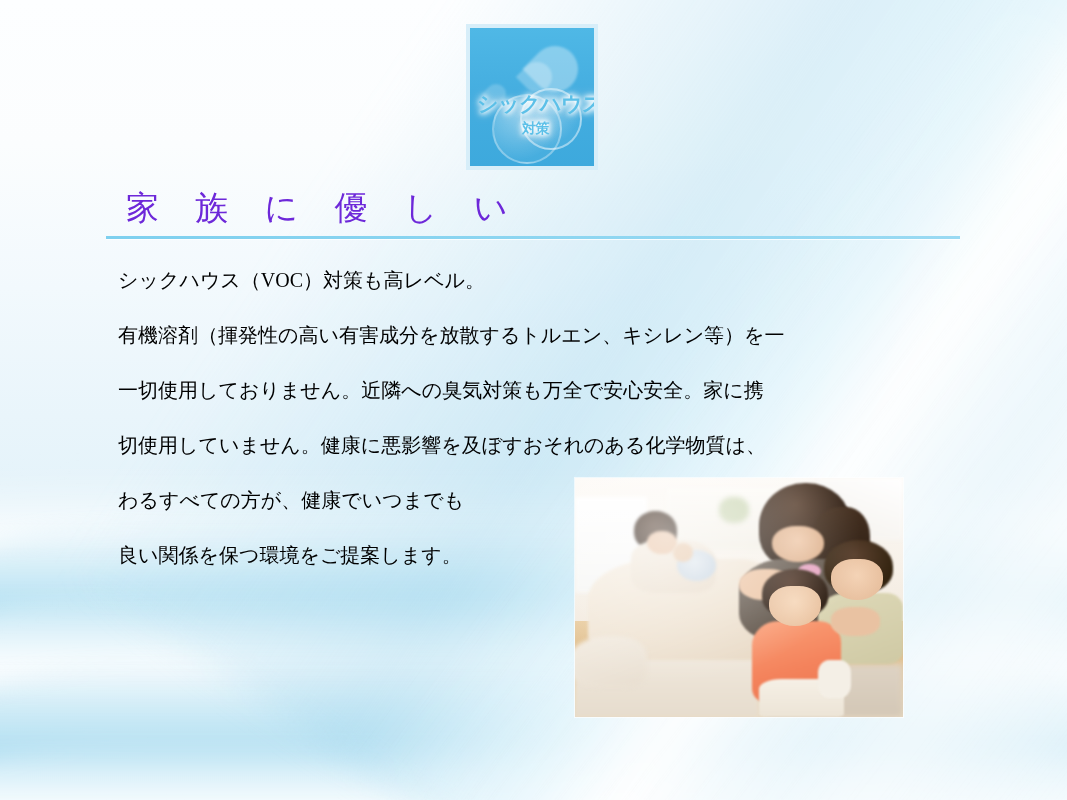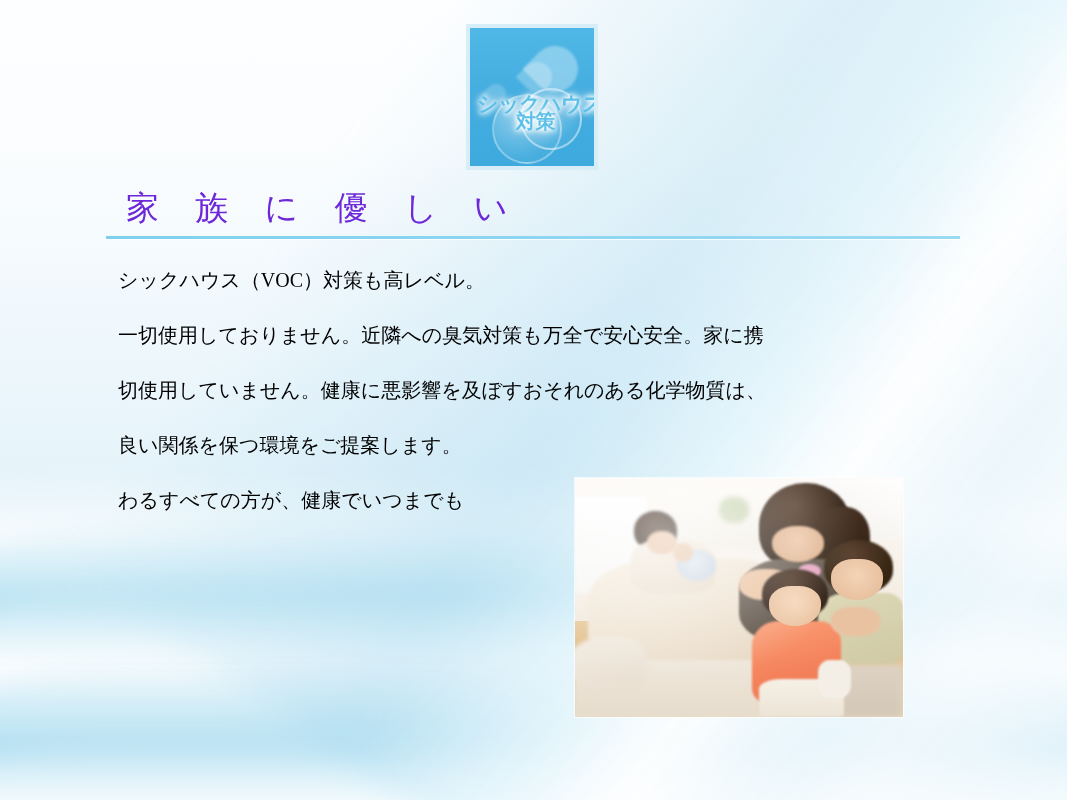--- a/index.html
+++ b/index.html
@@ -155,21 +155,21 @@
     font-weight: bold;
     letter-spacing: -0.5px;
     text-shadow:
       0 0 7px #ffffff, 0 0 7px #ffffff, 0 0 4px #ffffff,
       0 0 12px rgba(255,255,255,0.9);
     color: #5cc0e8;
     white-space: nowrap;
     padding-left: 7px;
   }
   .logo-text-1 { top: 62px; font-size: 21px; }
-  .logo-text-2 { top: 80px; font-size: 20px; }
+  .logo-text-2 { top: 92px; font-size: 14px; }
 
   
   .section-title {
     position: absolute;
     left: 126px;
     top: 186px;
     font-size: 33px;
     letter-spacing: 14px;
     color: #6d28d9;
     font-family: "Liberation Serif", "DejaVu Serif", serif;
@@ -413,24 +413,25 @@
     <div class="bubble bubble-2"></div>
     <div class="logo-text logo-text-1">シックハウス</div>
     <div class="logo-text logo-text-2">対策</div>
   </div>
 
   <div class="section-title">家 族 に 優 し い</div>
   <div class="title-rule"></div>
 
   <div class="body-copy">
     <span class="ln">シックハウス（VOC）対策も高レベル。</span>
+    <span class="ln">有機溶剤（揮発性の高い有害成分を放散するトルエン、キシレン等）を一</span>
     <span class="ln">一切使用しておりません。近隣への臭気対策も万全で安心安全。家に携</span>
     <span class="ln">切使用していません。健康に悪影響を及ぼすおそれのある化学物質は、</span>
+    <span class="ln">わるすべての方が、健康でいつまでも</span>
     <span class="ln">良い関係を保つ環境をご提案します。</span>
-    <span class="ln">わるすべての方が、健康でいつまでも</span>
   </div>
 
   <div class="photo">
     <div class="photo-inner">
       <div class="ph-wall"></div>
       <div class="ph-window"></div>
       <div class="ph-shelf"></div>
       <div class="ph-plant"></div>
       <div class="ph-topright"></div>
       <div class="ph-floor"></div>

